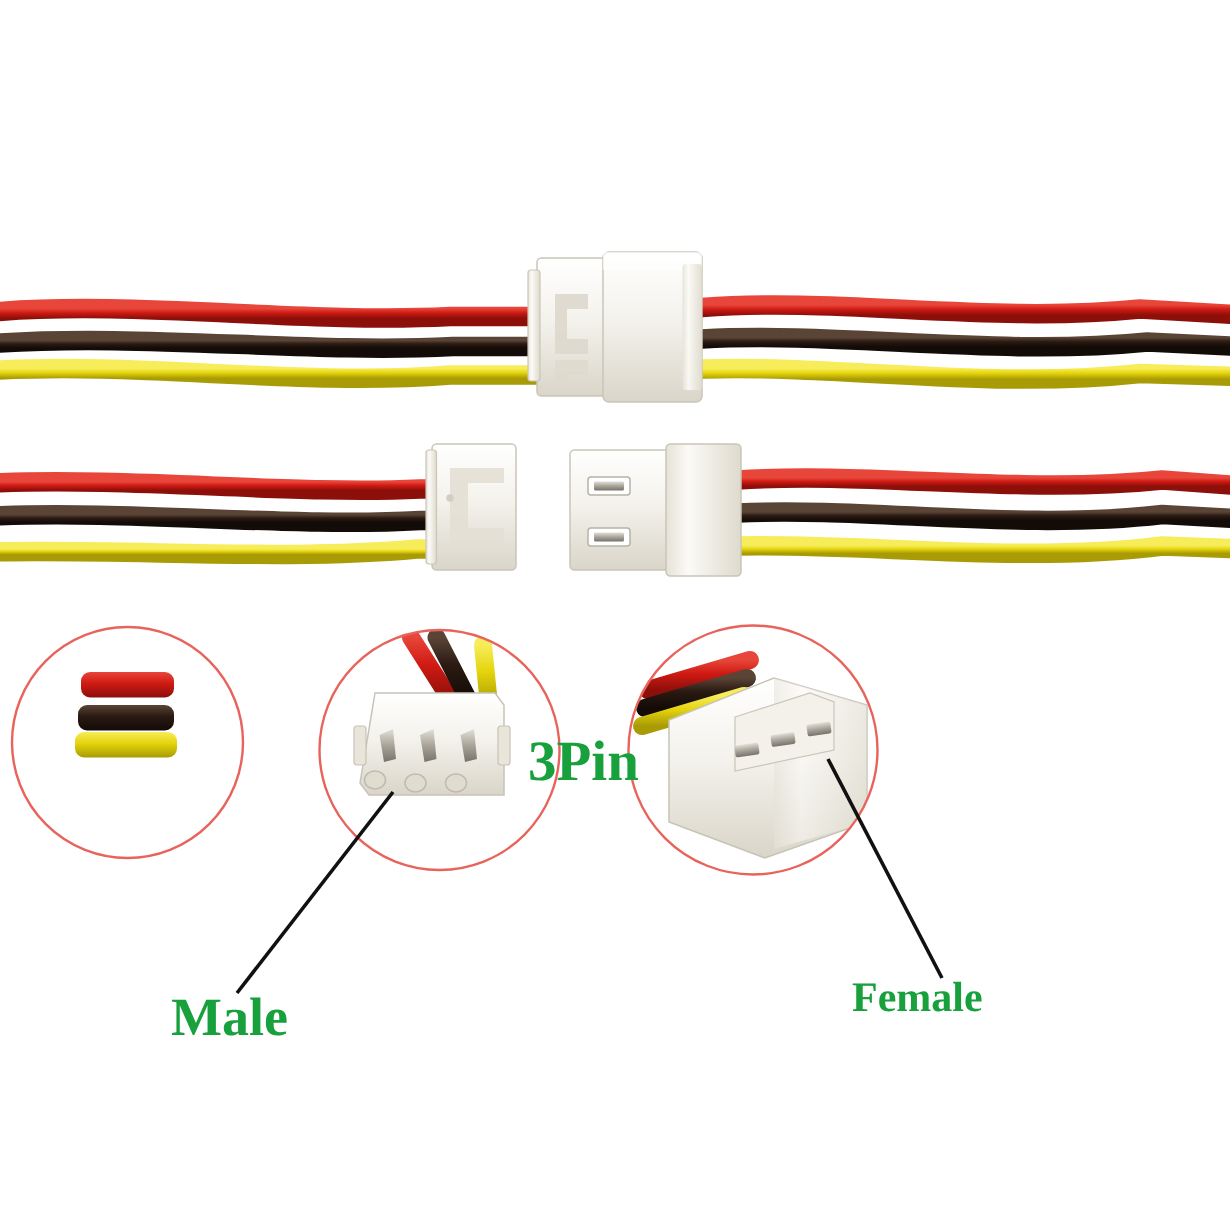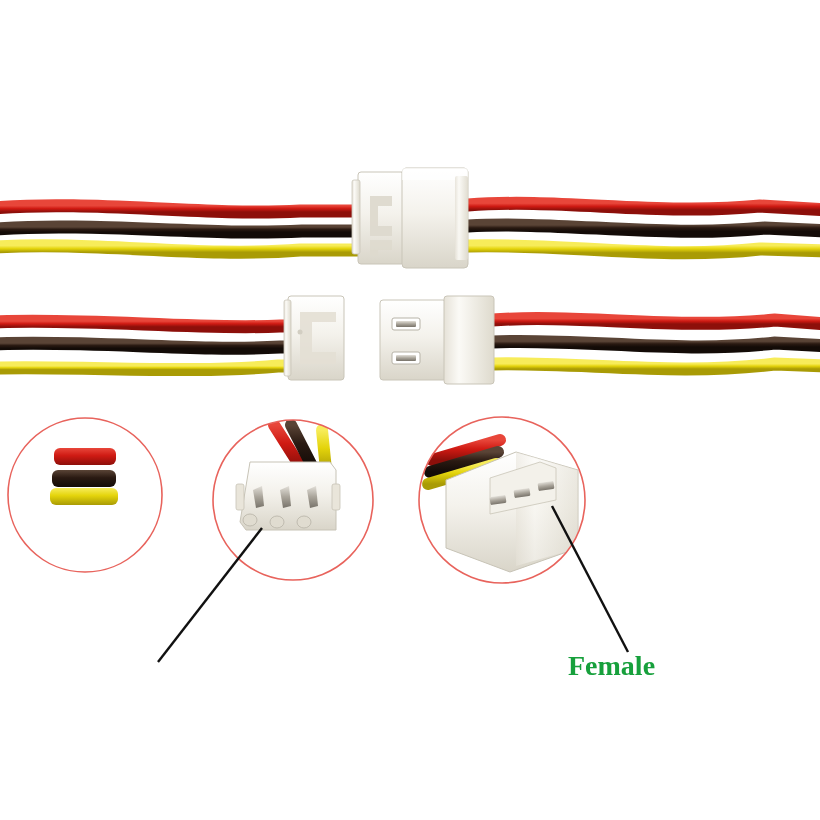--- a/index.html
+++ b/index.html
@@ -171,15 +171,17 @@
           <rect x="490" y="496" width="16" height="8" rx="1.5" fill="url(#metalG)" transform="rotate(-8 498 500)"></rect>
           <rect x="514" y="489" width="16" height="8" rx="1.5" fill="url(#metalG)" transform="rotate(-8 522 493)"></rect>
           <rect x="538" y="482" width="16" height="8" rx="1.5" fill="url(#metalG)" transform="rotate(-8 546 486)"></rect>
         </g>
       </g>
       <circle cx="502" cy="500" r="83" fill="none" stroke="#e8635c" stroke-width="1.6"></circle>
       <path d="M552,506 L628,652" stroke="#111111" stroke-width="2.4" fill="none"></path>
     </g>
   </svg>
 
+  <div class="lbl" id="lbl-3pin" style="color:#17a03c">3Pin</div>
+  <div class="lbl" id="lbl-male" style="color:#17a03c">Male</div>
   <div class="lbl" id="lbl-female" style="color:#17a03c">Female</div>
 
 </div>
 
 </body></html>

